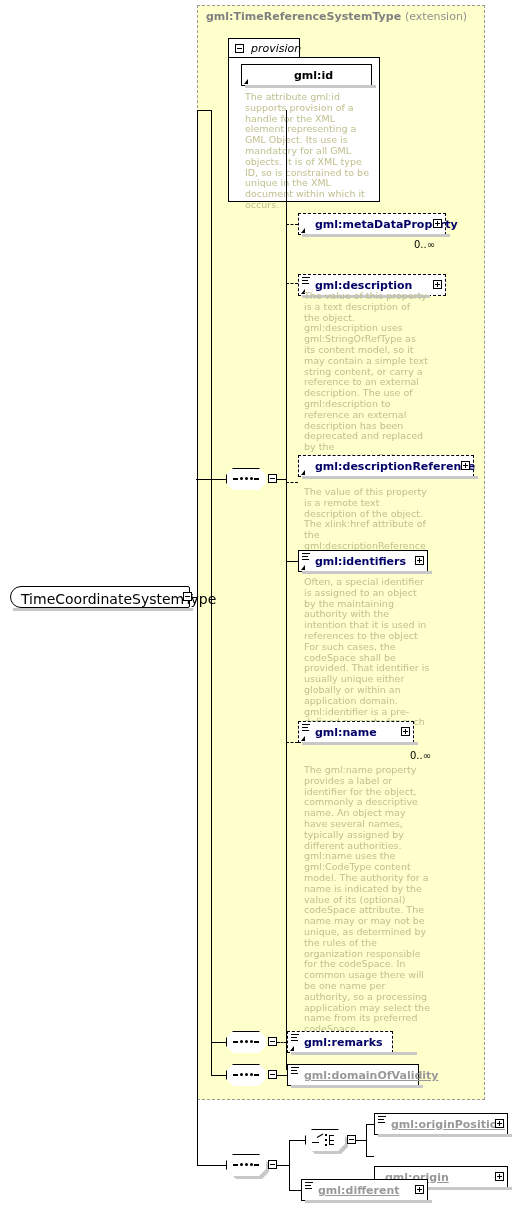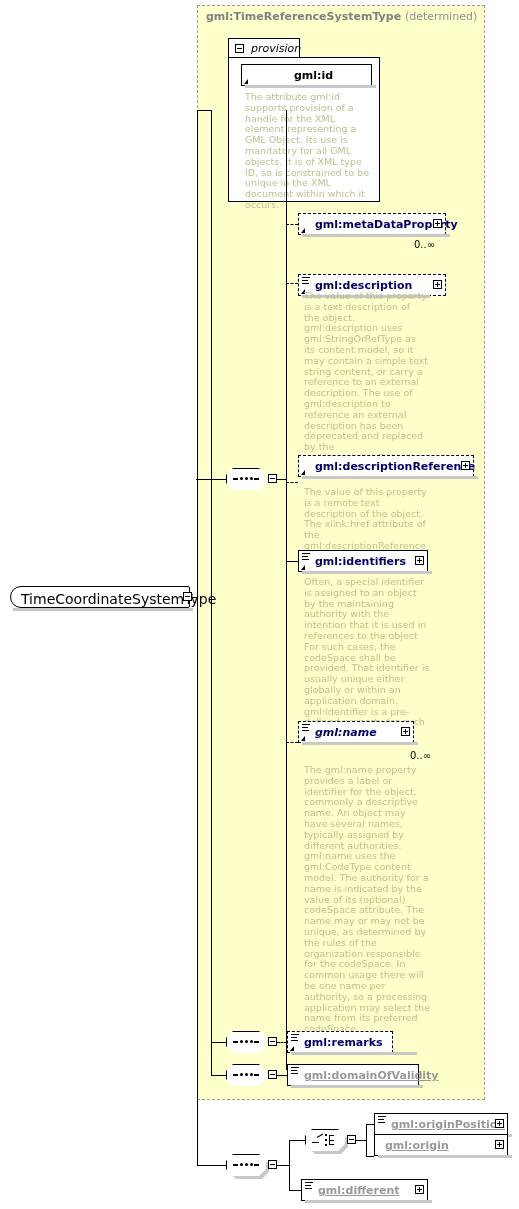--- a/index.html
+++ b/index.html
@@ -156,21 +156,21 @@
   
   .ln-h{position:absolute;height:1px;background:#000;}
   .ln-v{position:absolute;width:1px;background:#000;}
   .dln-v{position:absolute;width:0;border-left:1px dashed #000;}
   .dln-h{position:absolute;height:0;border-top:1px dashed #000;}
 </style>
 </head>
 <body>
 
 <div class="abs" id="ext-container"></div>
-<div class="abs" id="ext-title"><span>gml:TimeReferenceSystemType</span> <span class="ext-suffix">(determined)</span></div>
+<div class="abs" id="ext-title"><span>gml:TimeReferenceSystemType</span> <span class="ext-suffix">(extension)</span></div>
 
 <div id="attr-tab" class="abs">
   <span class="pm-box"></span>
   <span class="lbl">provision</span>
 </div>
 <div id="attr-body" class="abs"></div>
 
 <div class="node" style="left:241px;top:64px;width:131px;">
   <span class="ref-arrow"></span>
   <span class="nm plain">gml:id</span>
@@ -240,21 +240,21 @@
     </span>
   <span class="ref-arrow"></span>
   <span class="nm">gml:identifiers</span>
   <span class="pm-box plus exp"></span>
   <span class="shadow" style="width:130px;"></span>
 </div>
 <div class="doc" style="left:304px;top:577px;width:126px;">Often, a special identifier is assigned to an object by the maintaining authority with the intention that it is used in references to the object For such cases, the codeSpace shall be provided. That identifier is usually unique either globally or within an application domain. gml:identifier is a pre-defined property for such identifiers.</div>
 
 <div class="dln-v" style="left:286px;top:717px;height:26px;"></div>
 <div class="dln-h" style="left:286px;top:742px;width:12px;"></div>
-<div class="node opt" style="left:298px;top:721px;width:116px;font-style:italic;">
+<div class="node opt" style="left:298px;top:721px;width:116px;">
   <span class="el-icon">
       <i></i>
       <i></i>
       <i></i>
     </span>
   <span class="ref-arrow"></span>
   <span class="nm">gml:name</span>
   <span class="pm-box plus exp"></span>
   <span class="shadow" style="width:116px;"></span>
 </div>
@@ -352,21 +352,21 @@
       <i></i>
       <i></i>
       <i></i>
     </span>
   <span class="nm gray">gml:originPosition</span>
   <span class="pm-box plus exp"></span>
   <span class="shadow" style="width:134px;"></span>
 </div>
 
 <div class="ln-h" style="left:366px;top:1156px;width:8px;"></div>
-<div class="node" style="left:374px;top:1134px;width:134px;">
+<div class="node" style="left:374px;top:1166px;width:134px;">
   <span class="nm gray" style="left:10px;">gml:origin</span>
   <span class="pm-box plus exp"></span>
   <span class="shadow" style="width:134px;"></span>
 </div>
 
 <div class="ln-h" style="left:289px;top:1190px;width:12px;"></div>
 <div class="node" style="left:301px;top:1179px;width:127px;">
   <span class="el-icon">
       <i></i>
       <i></i>

